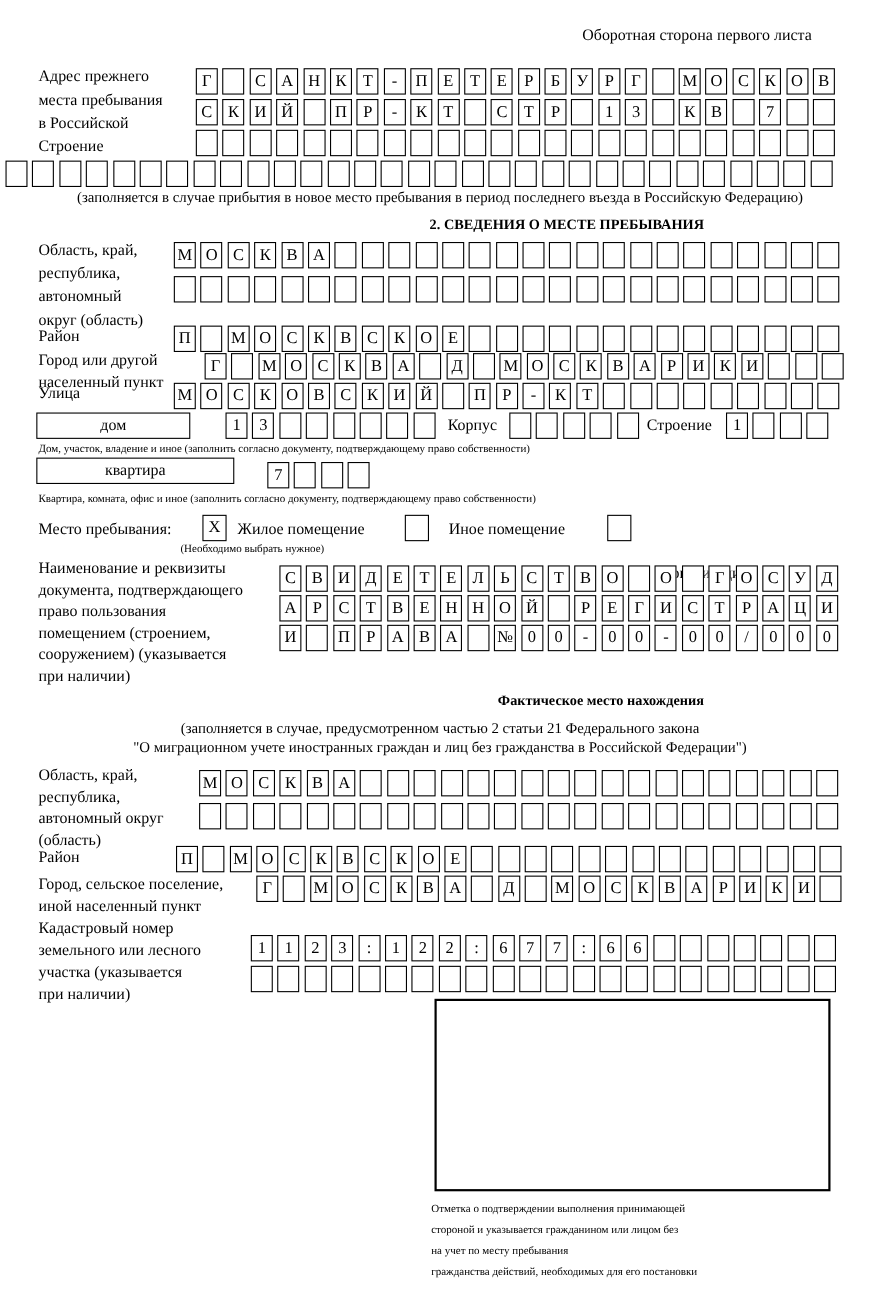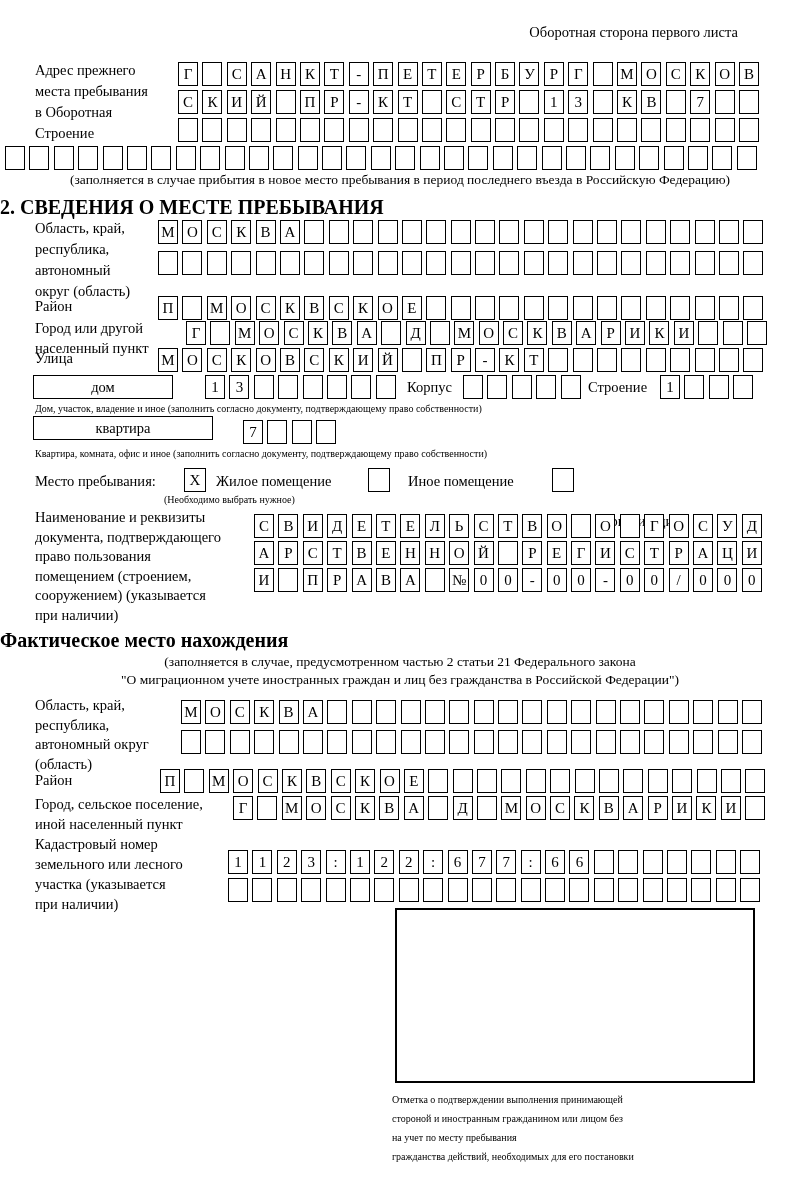--- a/index.html
+++ b/index.html
@@ -1,20 +1,20 @@
 <!DOCTYPE html>
 <html><head>
 <meta charset="utf-8">
 <style>
   html,body{margin:0;padding:0;background:#fff;}
   .page{position:relative;width:800px;height:1180px;background:#ffffff;color:#000;
         font-family:"Liberation Serif","DejaVu Serif",serif;overflow:hidden;}
   .abs{position:absolute;}
   .note{font-size:14.5px;}
-  .title{font-size:20px;font-weight:bold;text-align:left;width:640px;left:0;}
+  .title{font-size:13px;font-weight:bold;text-align:right;width:640px;left:0;}
   .lbl{font-size:14.5px;line-height:21px;}
   .lbl div{white-space:nowrap;}
   .cap{font-size:13.5px;text-align:center;width:800px;left:0;}
   .capl{font-size:10px;}
   .cellrow{display:flex;gap:4.4px;}
   .cell{flex:none;width:20px;height:24px;border:1.5px solid #000;box-sizing:border-box;
         display:flex;align-items:center;justify-content:center;
         font-size:15px;line-height:1;background:#fff;}
   .widebox{border:1.5px solid #000;box-sizing:border-box;height:24px;display:flex;
         align-items:center;justify-content:center;font-size:14.5px;background:#fff;}
@@ -26,21 +26,21 @@
 </head>
 <body>
 
 <div class="page">
 
   <div class="abs note" style="top:24px;right:62px;">Оборотная сторона первого листа</div>
 
   <div class="abs lbl" style="left:35px;top:60px;width:145px;">
     <div>Адрес прежнего</div>
     <div>места пребывания</div>
-    <div>в Оборотная</div>
+    <div>в Российской</div>
     <div>Строение</div>
   </div>
   <div class="abs cellrow" style="left:178px;top:62px;">
       <span class="cell">Г</span>
       <span class="cell"></span>
       <span class="cell">С</span>
       <span class="cell">А</span>
       <span class="cell">Н</span>
       <span class="cell">К</span>
       <span class="cell">Т</span>
@@ -597,18 +597,18 @@
       <span class="cell"></span>
       <span class="cell"></span>
       <span class="cell"></span>
       <span class="cell"></span>
       <span class="cell"></span>
     </div>
 
   <div class="abs stamp" style="left:395px;top:908px;width:360px;height:175px;"></div>
   <div class="abs capl ctr" style="left:392px;top:1090px;width:370px;line-height:19px;">
     <div>Отметка о подтверждении выполнения принимающей</div>
-    <div>стороной и иностранным гражданином или лицом без</div>
+    <div>стороной и указывается гражданином или лицом без</div>
     <div>на учет по месту пребывания</div>
     <div>гражданства действий, необходимых для его постановки</div>
   </div>
 
 </div>
 
 </body></html>

